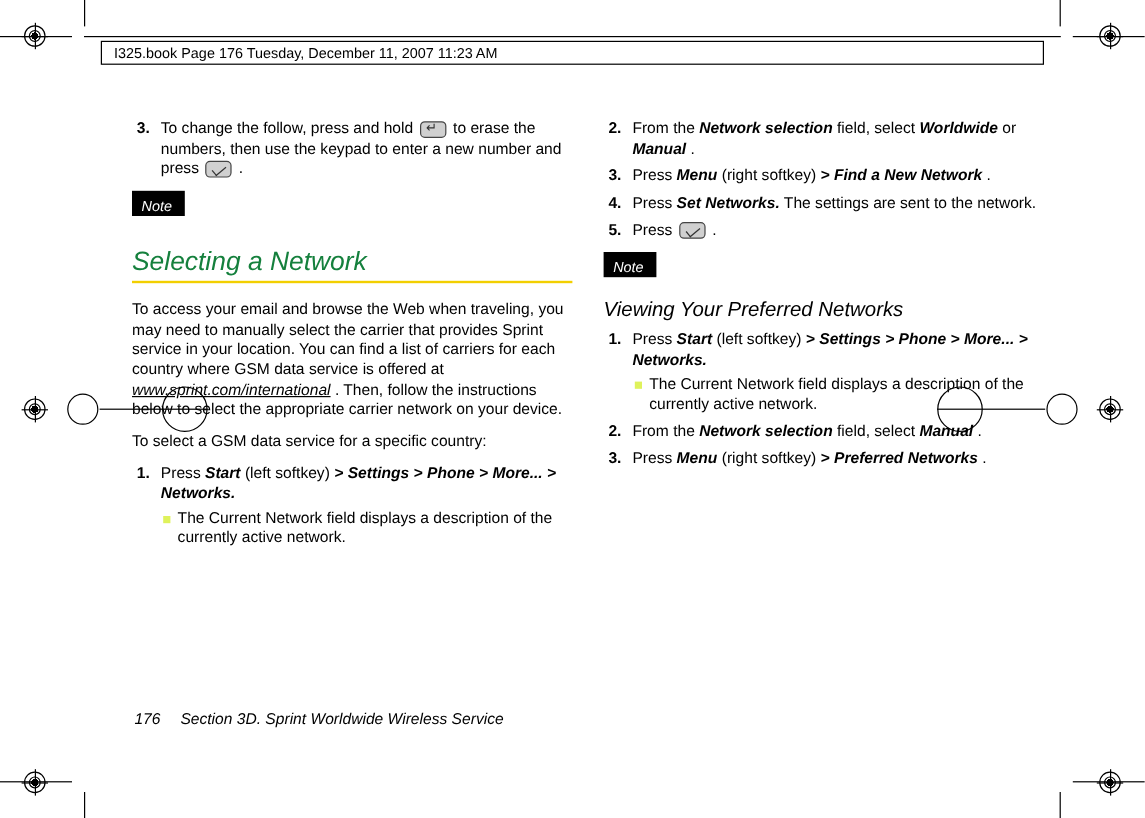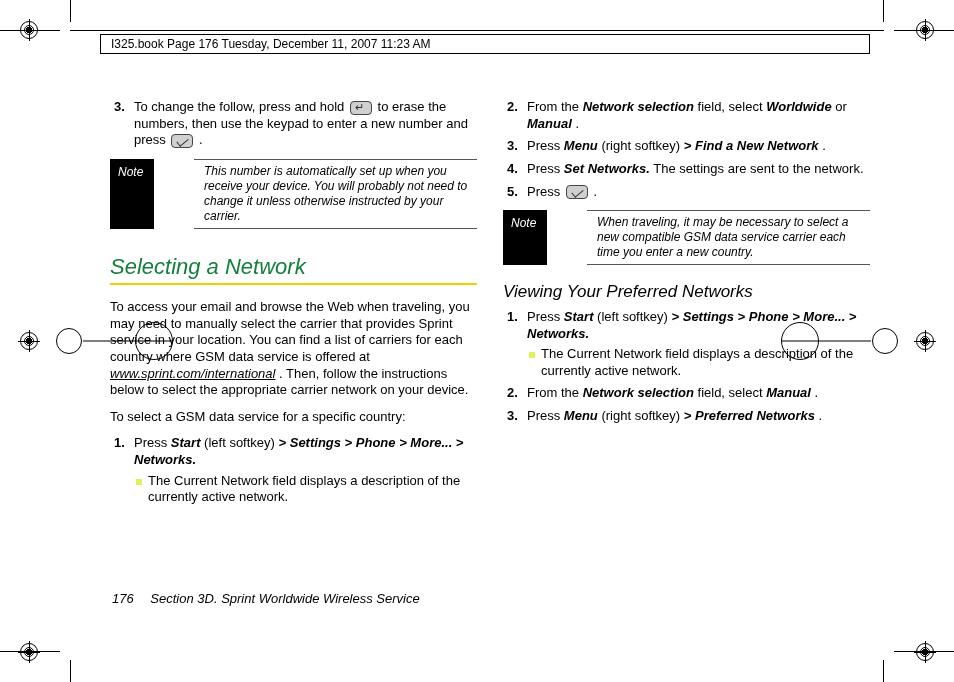--- a/index.html
+++ b/index.html
@@ -62,21 +62,21 @@
   .ring-l, .ring-r {
     position:absolute; top:322px; width:38px; height:38px;
     border:1px solid #000; border-radius:50%;
   }
   .ring-l { left: 135px; }
   .ring-r { right: 135px; }
 
   
   .header-bar {
     position: absolute;
-    top: 34px; left: 100px; right: 84px;
+    top: 34px; left: 84px; right: 84px;
     border: 1px solid #000;
     padding: 2px 10px;
     font-size: 12px;
     background: #fff;
   }
 
   
   .page {
     position: absolute;
     top: 96px;
@@ -227,21 +227,20 @@
       <span class="num">3.</span>
       <span>To change the follow, press and hold </span>
       <span class="iconkey back"></span>
       <span> to erase the numbers, then use the keypad to enter a new number and press </span>
       <span class="iconkey ok"></span>
       <span>.</span>
     </div>
 
     <div class="note-box">
       <div class="note-label">Note</div>
-      <div class="note-body">This number is automatically set up when you receive your device. You will probably not need to change it unless otherwise instructed by your carrier.</div>
     </div>
 
     <h2 class="section">Selecting a Network</h2>
 
     <p class="body">
       <span>To access your email and browse the Web when traveling, you may need to manually select the carrier that provides Sprint service in your location. You can find a list of carriers for each country where GSM data service is offered at </span>
       <u class="link">www.sprint.com/international</u>
       <span>. Then, follow the instructions below to select the appropriate carrier network on your device.</span>
     </p>
 
@@ -288,21 +287,20 @@
 
     <div class="step">
       <span class="num">5.</span>
       <span>Press </span>
       <span class="iconkey ok"></span>
       <span>.</span>
     </div>
 
     <div class="note-box">
       <div class="note-label">Note</div>
-      <div class="note-body">When traveling, it may be necessary to select a new compatible GSM data service carrier each time you enter a new country.</div>
     </div>
 
     <h3 class="sub">Viewing Your Preferred Networks</h3>
 
     <div class="step">
       <span class="num">1.</span>
       <span>Press </span>
       <em class="bolditalic">Start</em>
       <span> (left softkey) </span>
       <em class="bolditalic">&gt; Settings &gt; Phone &gt; More... &gt; Networks.</em>

